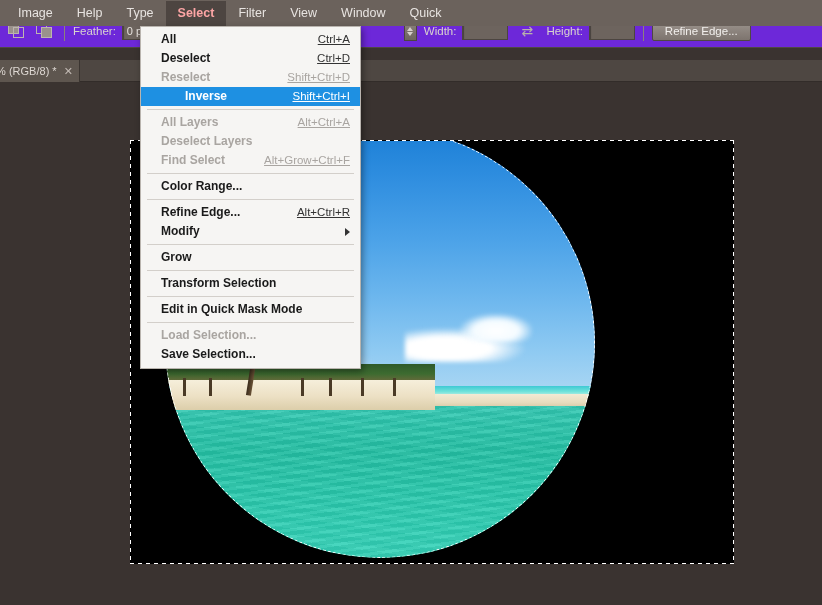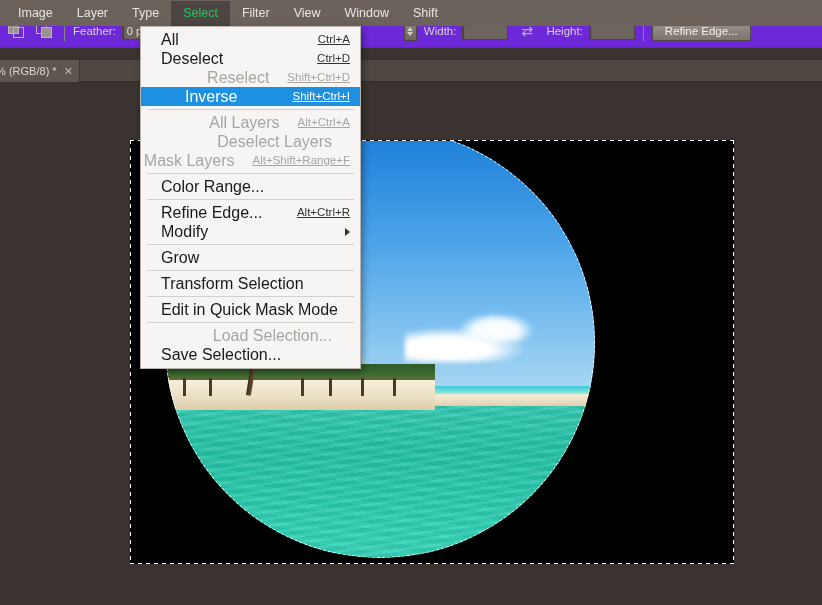--- a/index.html
+++ b/index.html
@@ -23,21 +23,22 @@
   .menubar .mitem {
     color: #e8e4e1;
     font-size: 12.5px;
     padding: 5px 12px 6px 12px;
     line-height: 14px;
     white-space: nowrap;
     cursor: default;
   }
   .menubar .mitem.active {
     background: #4d4541;
-    color: #22c55e;
+    color: #fca5a5;
+    font-weight: bold;
   }
 
   
   .optionsbar {
     position: absolute; left: 0; top: 14px;
     width: 822px; height: 34px;
     background: #6d28d9;
     border-top: 1px solid #8a817b;
     border-bottom: 1px solid #4f4843;
     display: flex; align-items: center;
@@ -278,24 +279,24 @@
   }
   .dd-item {
     display: flex; align-items: center;
     justify-content: space-between;
     height: 19px;
     padding: 0 10px 0 20px;
     color: #1a1a1a;
     white-space: nowrap;
     position: relative;
   }
-  .dd-item.disabled { color: #a9a5a1; justify-content: flex-end; }
+  .dd-item.disabled { color: #a9a5a1; }
   .dd-item.highlight { background: #1e90e2; color: #ffffff; padding-left: 44px; }
   .dd-item.highlight .dd-short { color: #ffffff; }
-  .dd-label { font-size: 16px; line-height: 19px; }
+  .dd-label { font-size: 12px; line-height: 19px; font-weight: bold; }
   .dd-short { font-size: 11.5px; color: #333; line-height: 19px; padding-left: 18px; text-decoration: underline; }
   .dd-item.disabled .dd-short { color: #a9a5a1; }
   .dd-sep {
     height: 1px; background: #d3cfca;
     margin: 3px 6px 3px 6px;
   }
   .dd-arrow {
     width: 0; height: 0;
     border-top: 4px solid transparent;
     border-bottom: 4px solid transparent;
@@ -328,27 +329,27 @@
   }
   .status-rest { flex: 1; height: 18px; }
 </style>
 </head>
 <body>
 
 <div id="app">
 
   <div class="menubar">
     <div class="mitem">Image</div>
-    <div class="mitem">Layer</div>
+    <div class="mitem">Help</div>
     <div class="mitem">Type</div>
     <div class="mitem active">Select</div>
     <div class="mitem">Filter</div>
     <div class="mitem">View</div>
     <div class="mitem">Window</div>
-    <div class="mitem">Shift</div>
+    <div class="mitem">Quick</div>
   </div>
 
   <div class="optionsbar">
     <div class="selmode-icons">
       <div class="sq-icon">
           <i class="a"></i>
           <i class="b"></i>
         </div>
       <div class="sq-icon v2">
           <i class="a"></i>
@@ -437,22 +438,22 @@
 
     <div class="dd-item disabled">
       <span class="dd-label">All Layers</span>
       <span class="dd-short">Alt+Ctrl+A</span>
     </div>
     <div class="dd-item disabled">
       <span class="dd-label">Deselect Layers</span>
       <span class="dd-short"></span>
     </div>
     <div class="dd-item disabled">
-      <span class="dd-label">Mask Layers</span>
-      <span class="dd-short">Alt+Shift+Range+F</span>
+      <span class="dd-label">Find Select</span>
+      <span class="dd-short">Alt+Grow+Ctrl+F</span>
     </div>
 
     <div class="dd-sep"></div>
 
     <div class="dd-item">
       <span class="dd-label">Color Range...</span>
       <span class="dd-short"></span>
     </div>
 
     <div class="dd-sep"></div>

